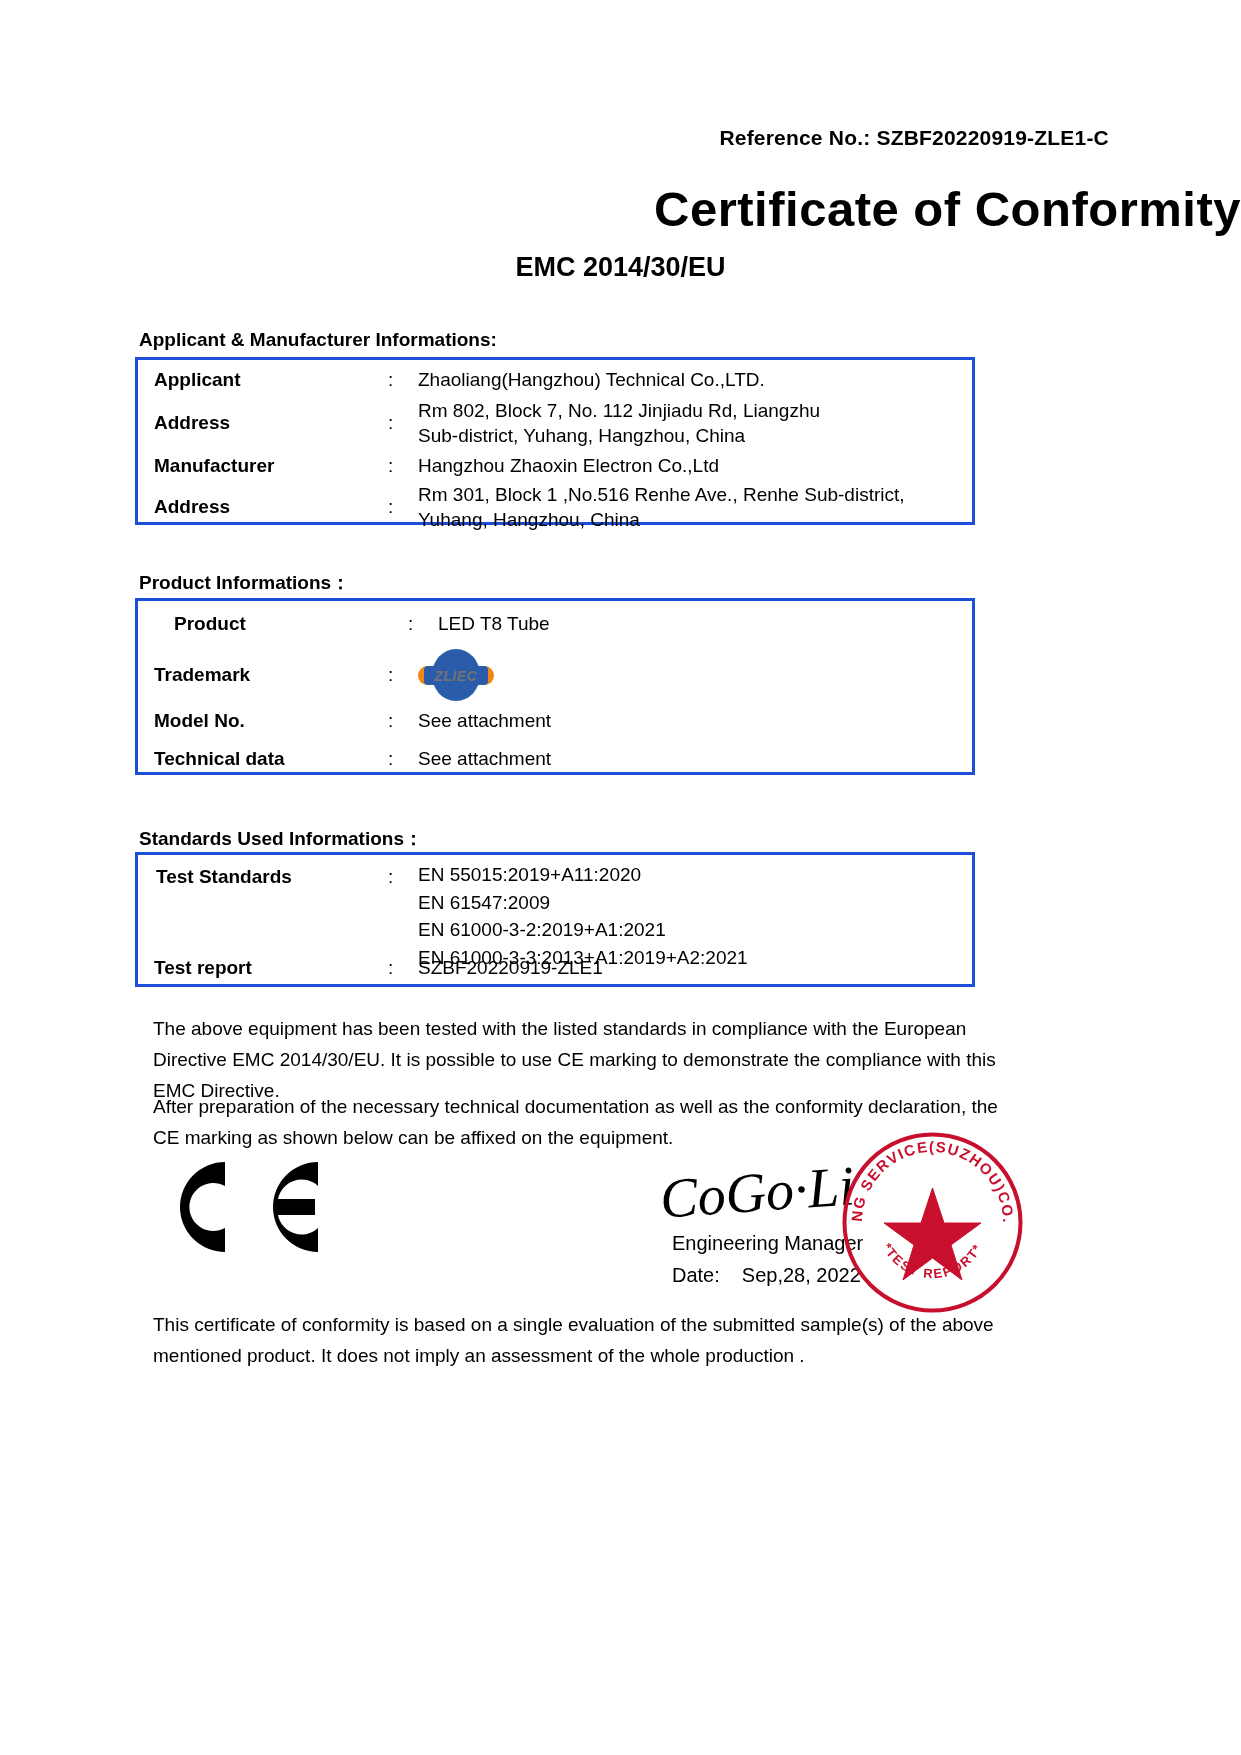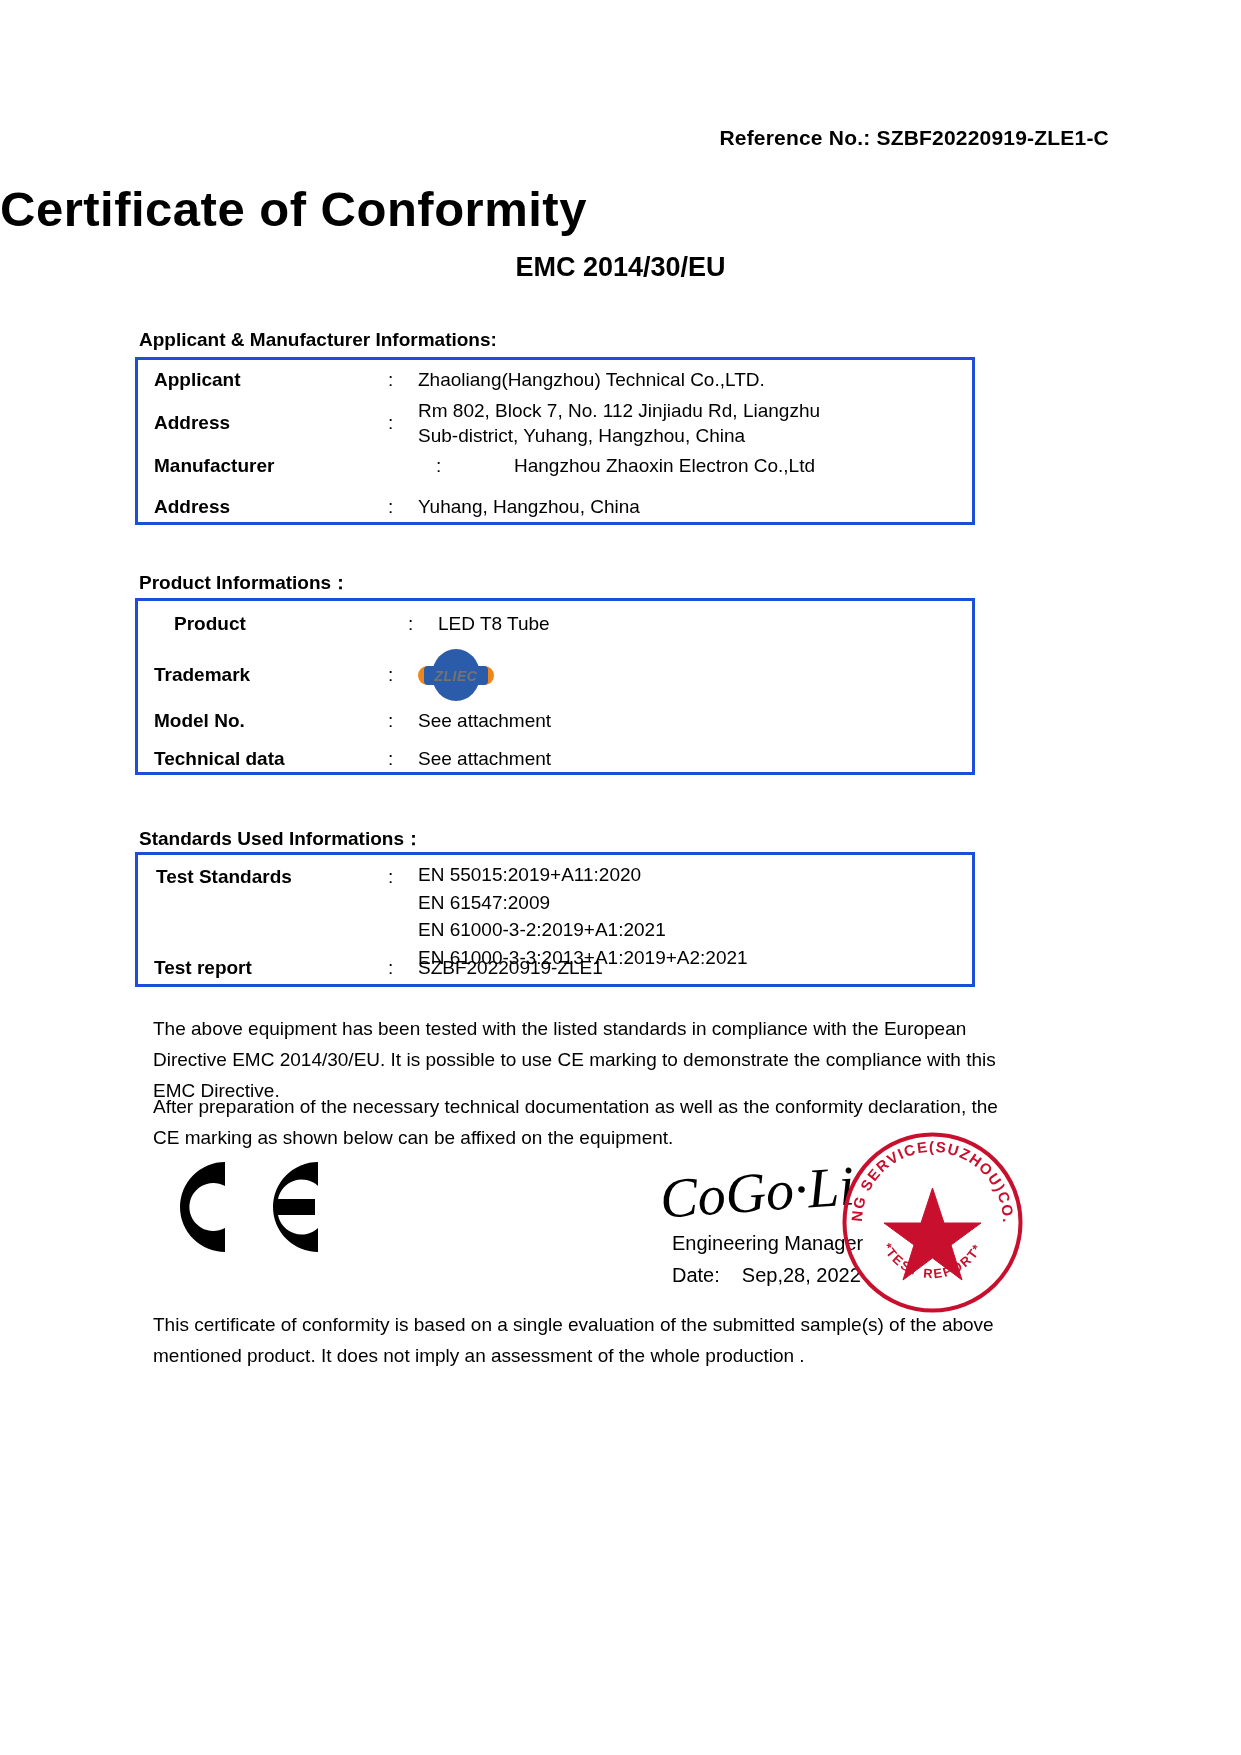--- a/index.html
+++ b/index.html
@@ -29,21 +29,21 @@
     font-weight: bold;
     letter-spacing: 0.2px;
     white-space: nowrap;
   }
 
   .doc-title {
     position: absolute;
     top: 181px;
     left: 0;
     width: 1241px;
-    text-align: left;
+    text-align: right;
     font-size: 49px;
     font-weight: bold;
     letter-spacing: 0.5px;
   }
   .doc-subtitle {
     position: absolute;
     top: 252px;
     left: 0;
     width: 1241px;
     text-align: center;
@@ -90,21 +90,21 @@
     line-height: 1.32;
     box-sizing: border-box;
     padding-right: 10px;
   }
   .cell-value .vline { display: block; }
 
   
   #table-applicant { left: 135px; top: 357px; width: 840px; height: 168px; }
   #table-applicant .info-row.r1 { height: 40px; }
   #table-applicant .info-row.r2 { height: 46px; }
-  #table-applicant .info-row.r3 { height: 40px; gap: 48px; }
+  #table-applicant .info-row.r3 { height: 40px; }
   #table-applicant .info-row.r4 { height: 42px; }
 
   
   #table-product { left: 135px; top: 598px; width: 840px; height: 177px; }
   #table-product .info-row.p1 { height: 46px; margin-left: 20px; }
   #table-product .info-row.p2 { height: 55px; }
   #table-product .info-row.p3 { height: 38px; }
   #table-product .info-row.p4 { height: 38px; }
 
   
@@ -252,20 +252,21 @@
       <div class="cell-label">Manufacturer</div>
       <div class="cell-colon">:</div>
       <div class="cell-value">
         <span class="vline">Hangzhou Zhaoxin Electron Co.,Ltd</span>
       </div>
     </div>
     <div class="info-row r4">
       <div class="cell-label">Address</div>
       <div class="cell-colon">:</div>
       <div class="cell-value">
+        <span class="vline">Rm 301, Block 1 ,No.516 Renhe Ave., Renhe Sub-district,</span>
         <span class="vline">Yuhang, Hangzhou, China</span>
       </div>
     </div>
   </div>
 
   <div class="section-heading" style="left:139px; top:570px;">Product Informations：</div>
 
   <div class="info-table" id="table-product">
     <div class="info-row p1">
       <div class="cell-label">Product</div>

